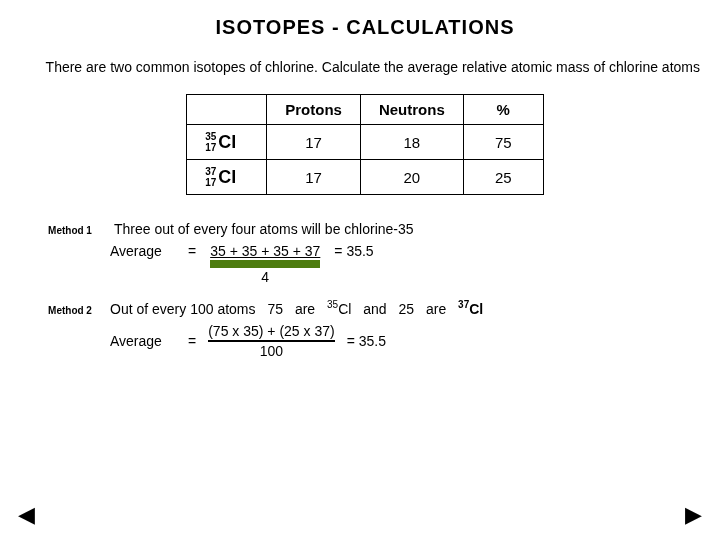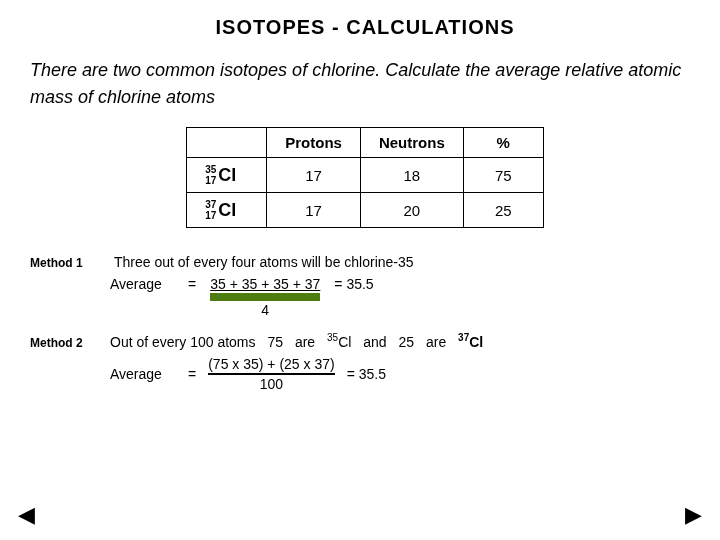--- a/index.html
+++ b/index.html
@@ -25,24 +25,24 @@
     .title {
       text-align: center;
       font-size: 20px;
       font-weight: bold;
       margin-bottom: 18px;
       margin-top: 6px;
       letter-spacing: 1px;
     }
 
     .intro-text {
-      font-style: italic;
-      font-size: 18px;
+      font-size: 14px;
       margin-bottom: 16px;
       line-height: 1.5;
+      text-align: right;
     }
 
     .table-container {
       display: flex;
       justify-content: center;
       margin-bottom: 18px;
     }
 
     table {
       border-collapse: collapse;
@@ -81,22 +81,23 @@
 
     .method-row {
       display: flex;
       align-items: baseline;
       margin-bottom: 4px;
       font-size: 14px;
     }
 
     .method-label {
       font-weight: bold;
-      font-size: 12px;
+      font-size: 10px;
       min-width: 80px;
+      text-align: center;
     }
 
     .method-desc {
       font-size: 14px;
       margin-left: 4px;
       margin-top: 8px;
     }
 
     .average-row {
       display: flex;

